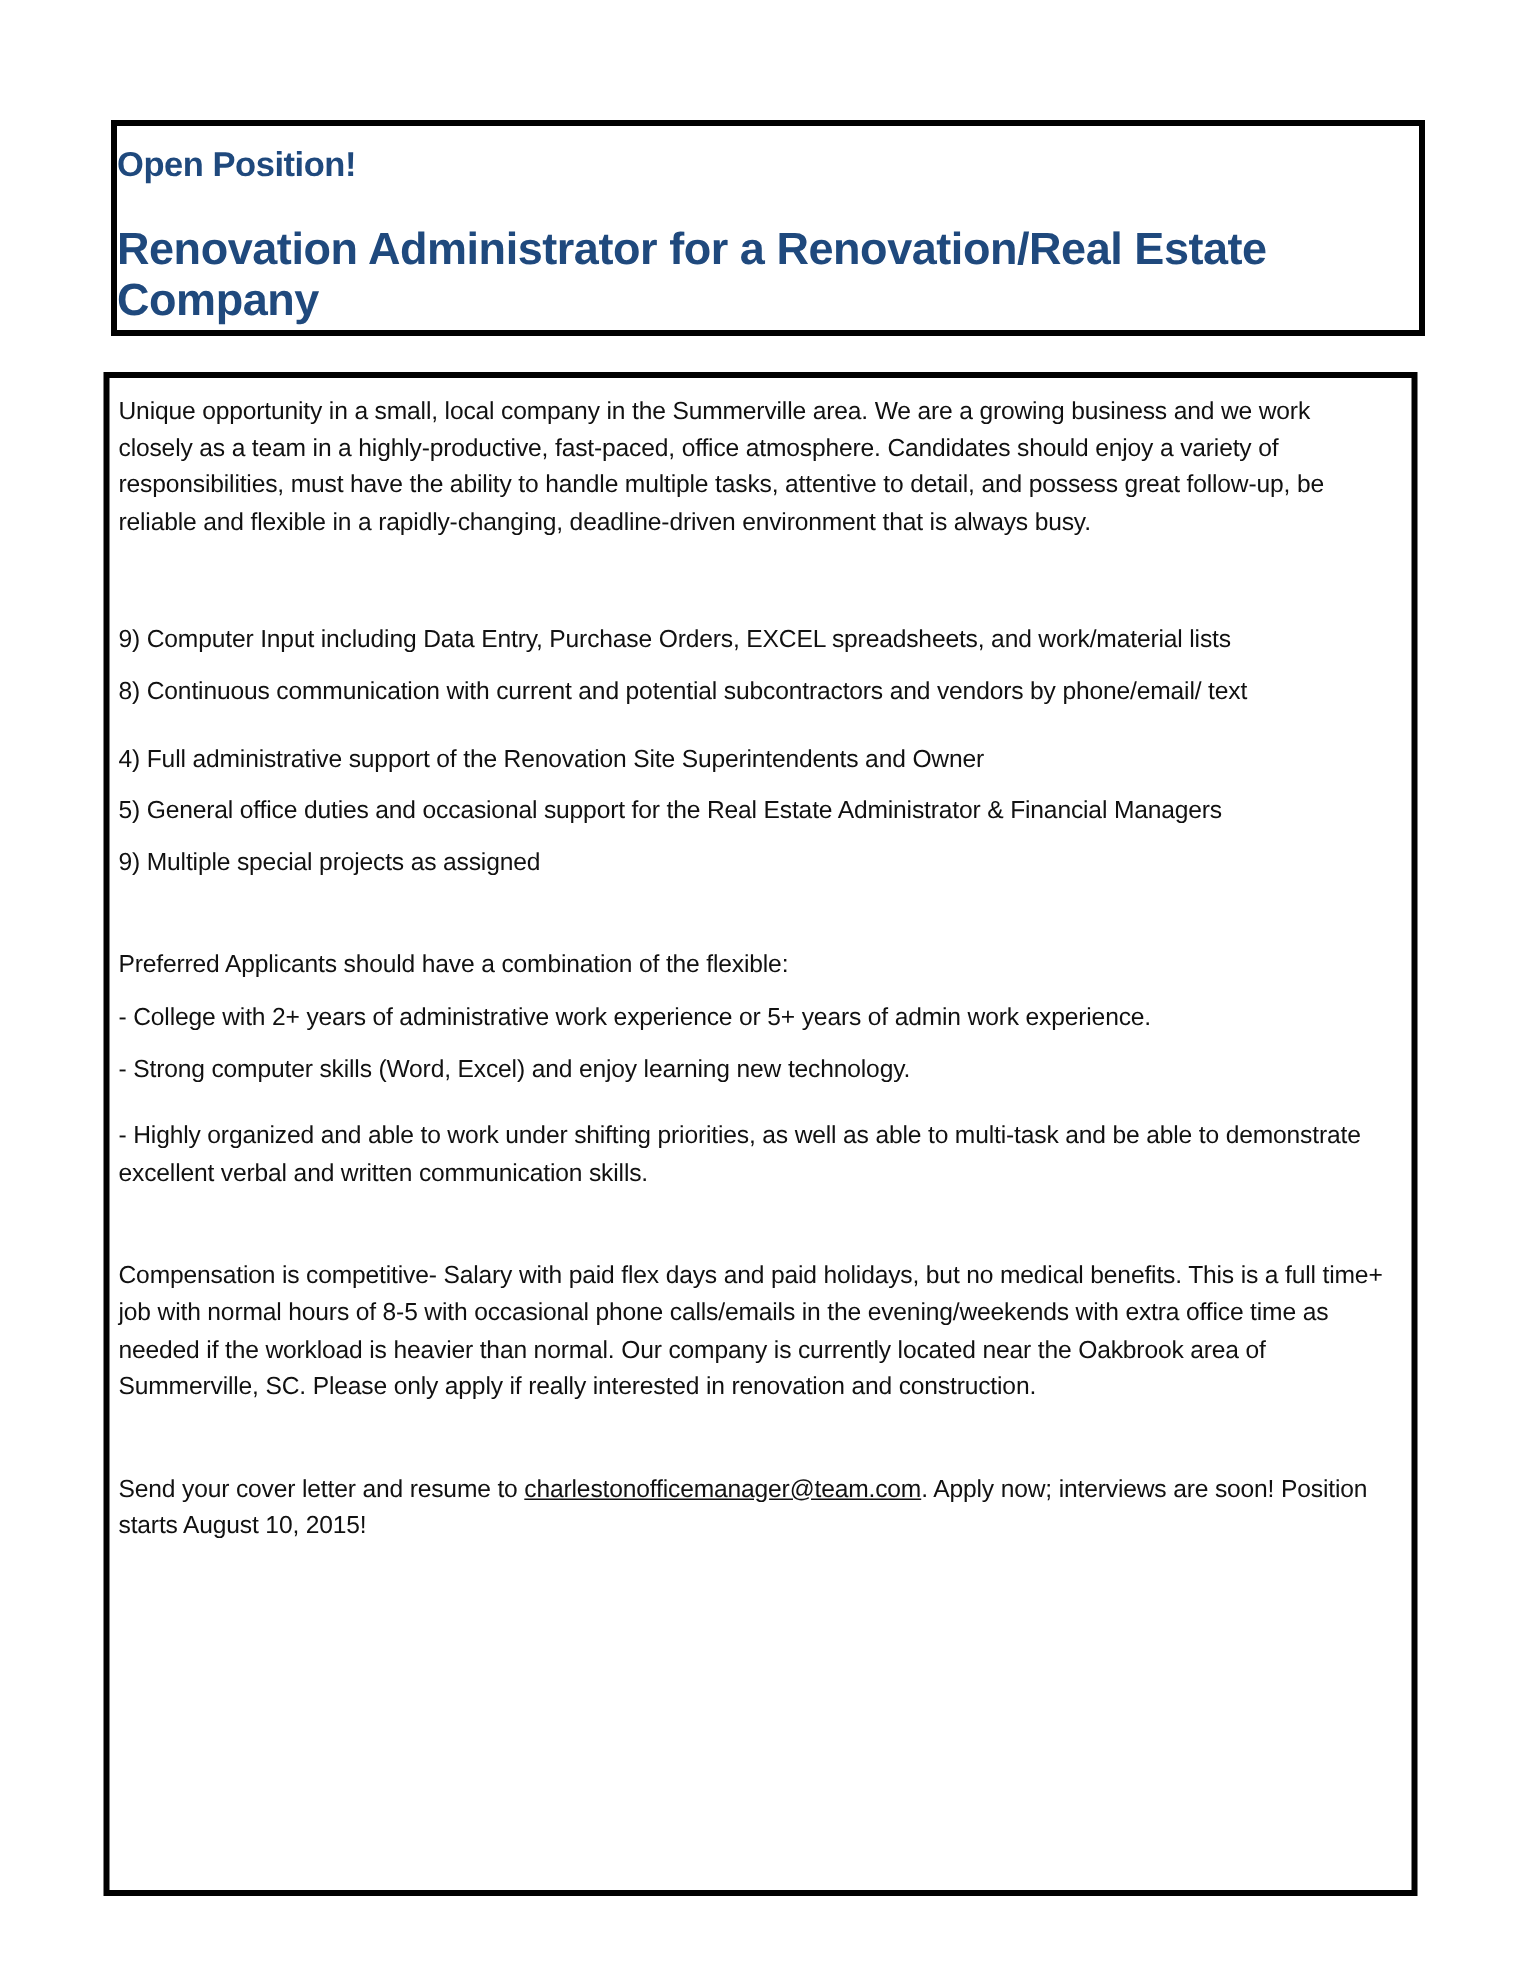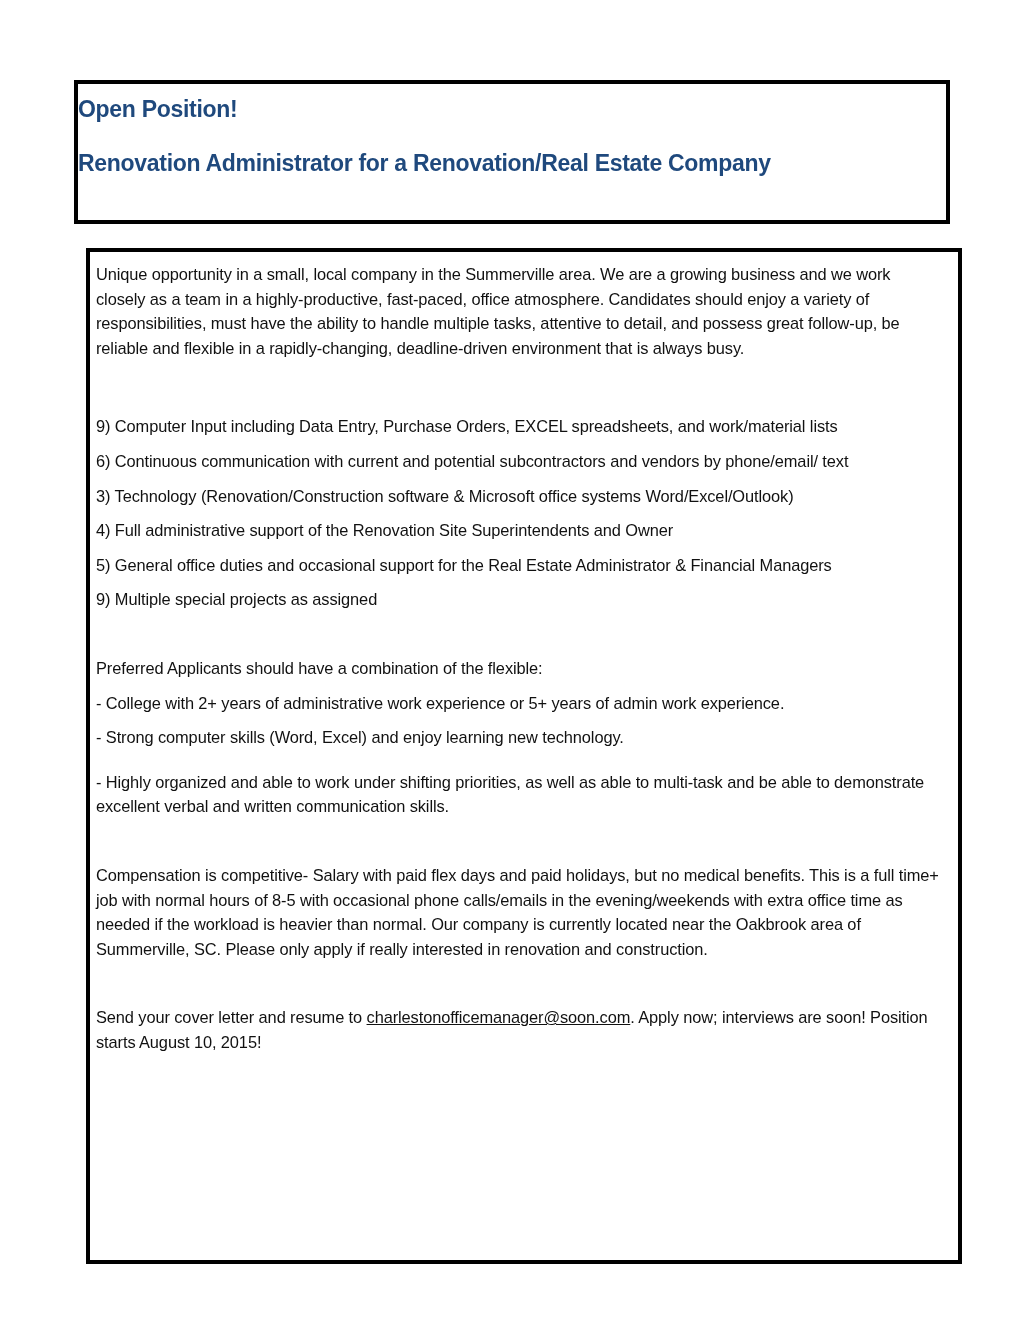--- a/index.html
+++ b/index.html
@@ -31,25 +31,25 @@
       color: #1f497d;
       font-weight: bold;
       letter-spacing: -0.3px;
     }
     .title-1 {
       top: 12px;
       font-size: 23px;
     }
     .title-2 {
       top: 66px;
-      font-size: 23px;
+      font-size: 30px;
     }
     .body-box {
       position: absolute;
-      left: 86px;
+      left: 69px;
       top: 248px;
       width: 868px;
       height: 1008px;
       border: 4px solid #000000;
       background: #ffffff;
     }
     .content {
       position: absolute;
       left: 6px;
       top: 10px;
@@ -81,23 +81,22 @@
 
 <div class="body-box">
   <div class="content">
     <p class="para">Unique opportunity in a small, local company in the Summerville area. We are a growing business and we work closely as a team in a highly-productive, fast-paced, office atmosphere. Candidates should enjoy a variety of responsibilities, must have the ability to handle multiple tasks, attentive to detail, and possess great follow-up, be reliable and flexible in a rapidly-changing, deadline-driven environment that is always busy.</p>
 
     <div class="gap-large"></div>
 
     <div class="gap-small"></div>
     <p class="list-item">9) Computer Input including Data Entry, Purchase Orders, EXCEL spreadsheets, and work/material lists</p>
     <div class="gap-small"></div>
-    <p class="list-item">6) Continuous communication with current and potential subcontractors and vendors by phone/email/ text</p>
+    <p class="list-item">8) Continuous communication with current and potential subcontractors and vendors by phone/email/ text</p>
     <div class="gap-small"></div>
-    <p class="list-item">3) Technology (Renovation/Construction software &amp; Microsoft office systems Word/Excel/Outlook)</p>
     <div class="gap-small"></div>
     <p class="list-item">4) Full administrative support of the Renovation Site Superintendents and Owner</p>
     <div class="gap-small"></div>
     <p class="list-item">5) General office duties and occasional support for the Real Estate Administrator &amp; Financial Managers</p>
     <div class="gap-small"></div>
     <p class="list-item">9) Multiple special projects as assigned</p>
 
     <div class="gap-large"></div>
 
     <p class="para">Preferred Applicants should have a combination of the flexible:</p>
@@ -108,15 +107,15 @@
     <div class="gap-small"></div>
     <div class="gap-small"></div>
     <p class="list-item">- Highly organized and able to work under shifting priorities, as well as able to multi-task and be able to demonstrate excellent verbal and written communication skills.</p>
 
     <div class="gap-large"></div>
 
     <p class="para">Compensation is competitive- Salary with paid flex days and paid holidays, but no medical benefits. This is a full time+ job with normal hours of 8-5 with occasional phone calls/emails in the evening/weekends with extra office time as needed if the workload is heavier than normal. Our company is currently located near the Oakbrook area of Summerville, SC.  Please only apply if really interested in renovation and construction.</p>
 
     <div class="gap-large"></div>
 
-    <p class="para"><span>Send your cover letter and resume to </span><a class="email-link">charlestonofficemanager@soon.com</a><span>.  Apply now; interviews are soon! Position starts August 10, 2015!</span></p>
+    <p class="para"><span>Send your cover letter and resume to </span><a class="email-link">charlestonofficemanager@team.com</a><span>.  Apply now; interviews are soon! Position starts August 10, 2015!</span></p>
   </div>
 </div>
 
 </body></html>

